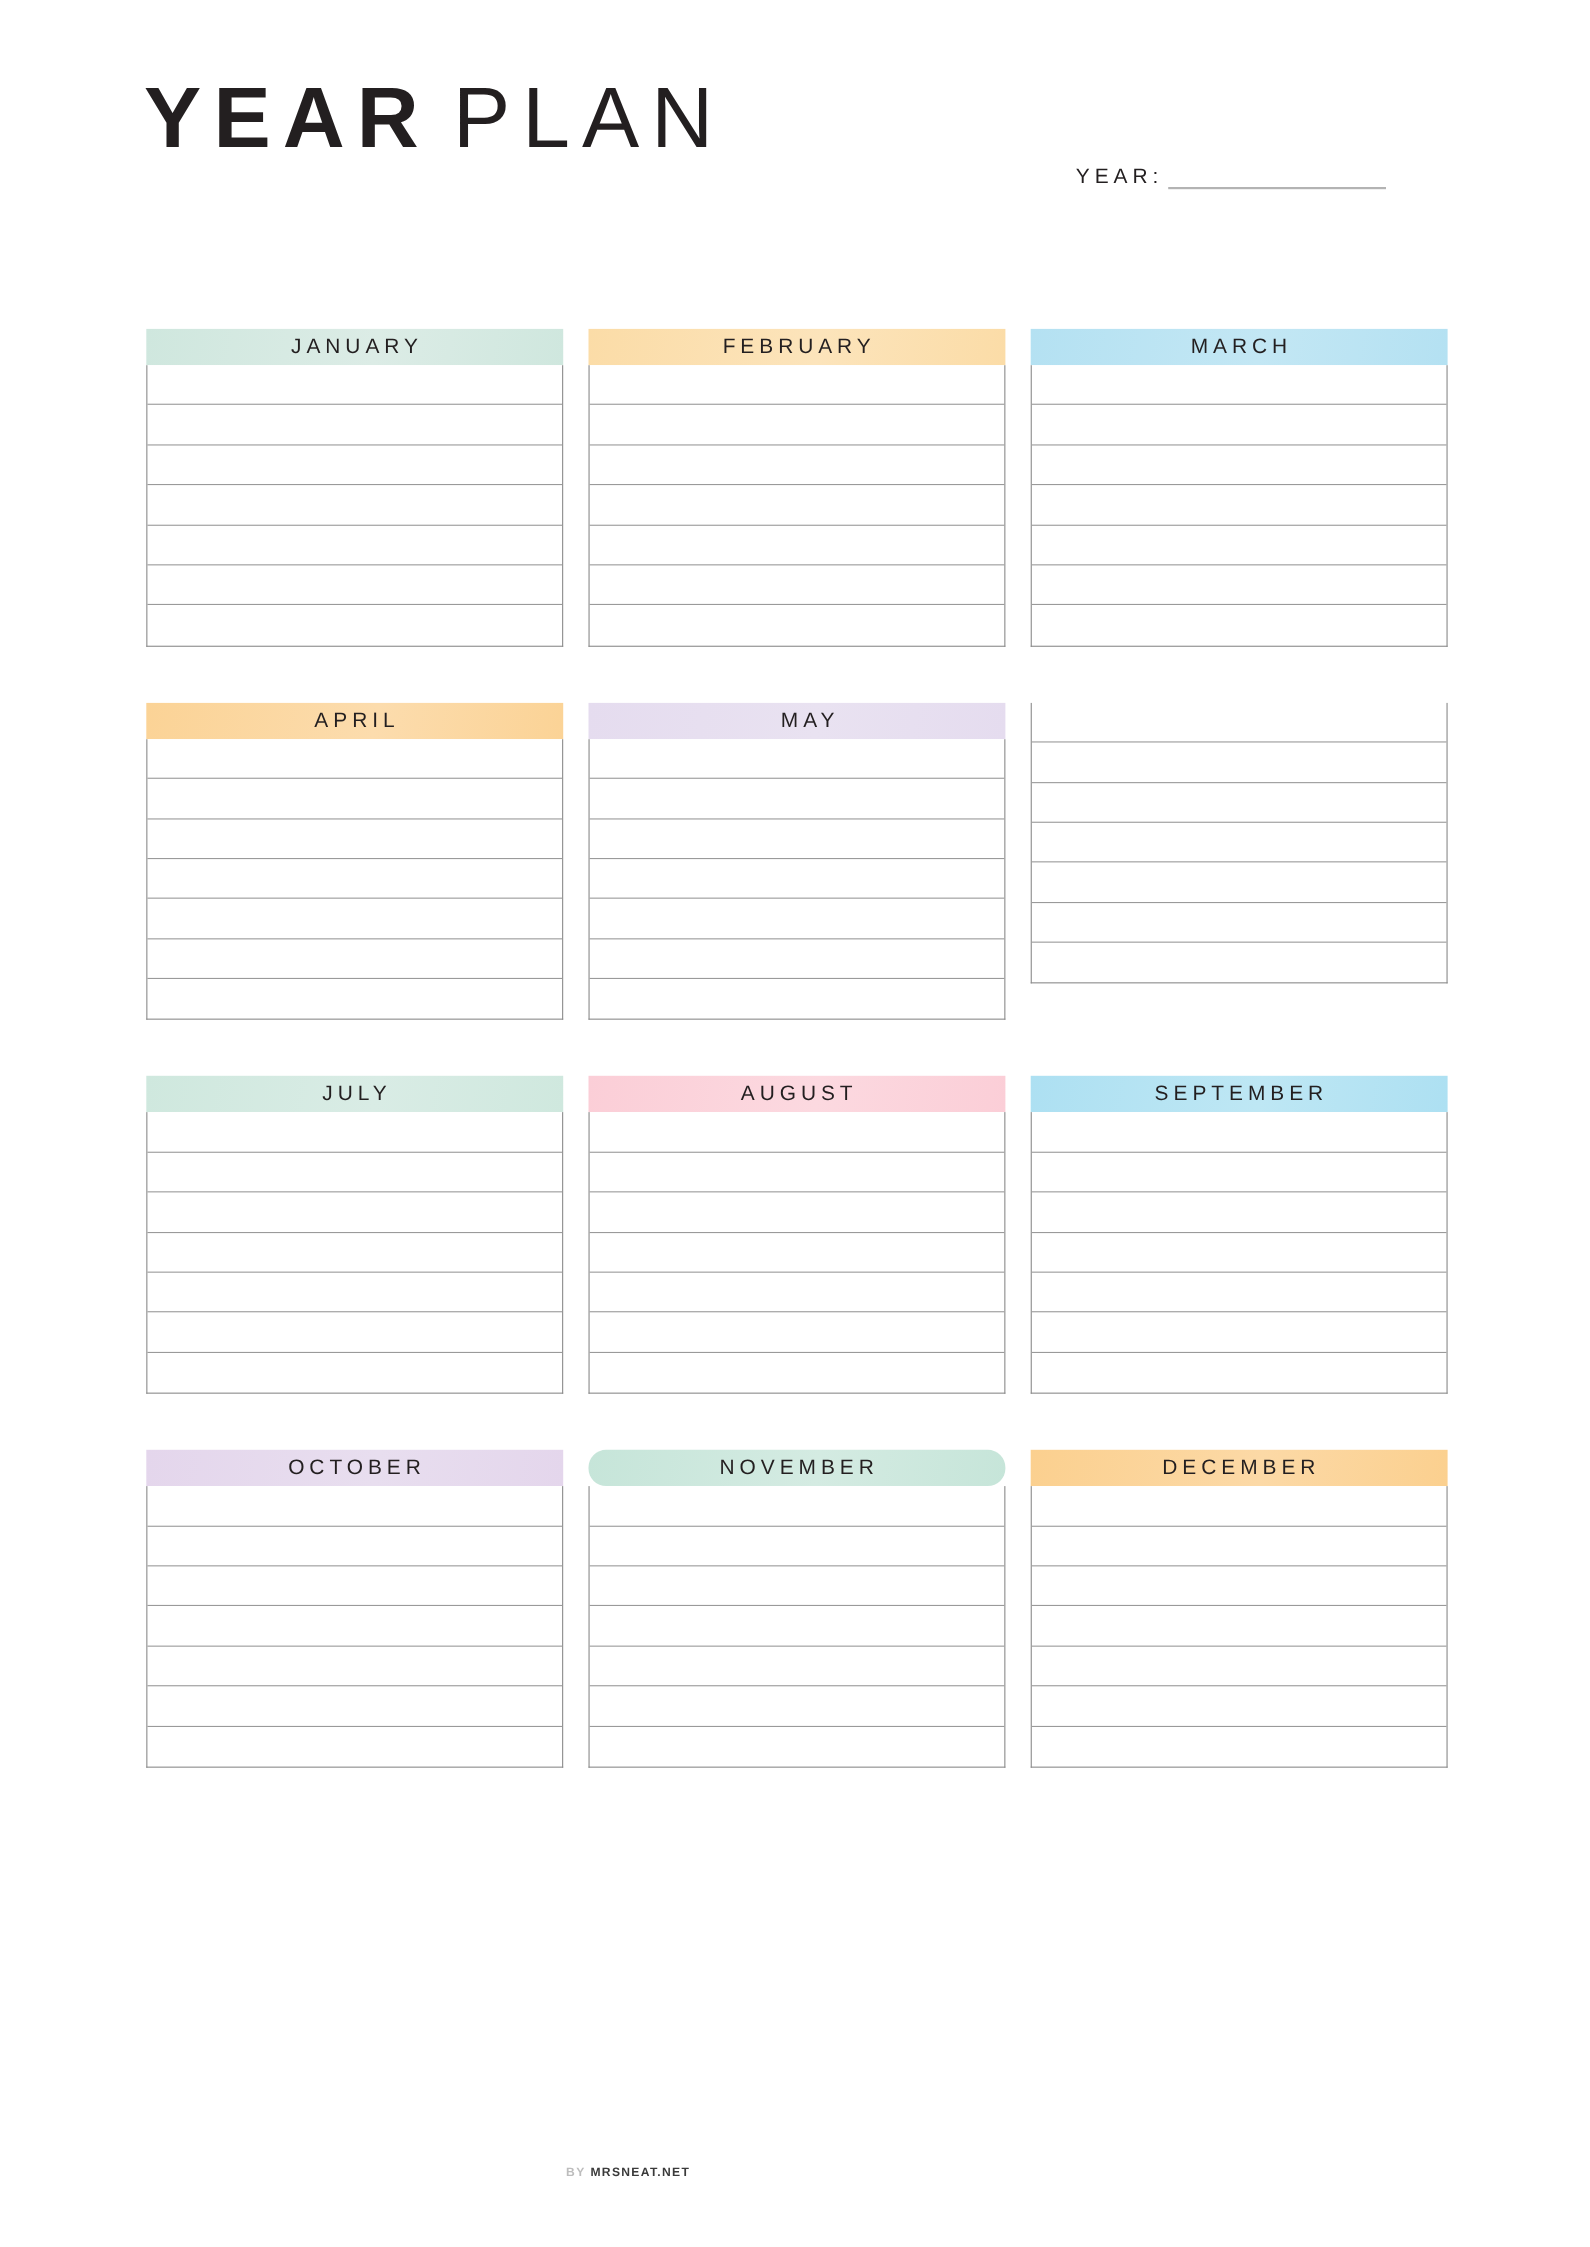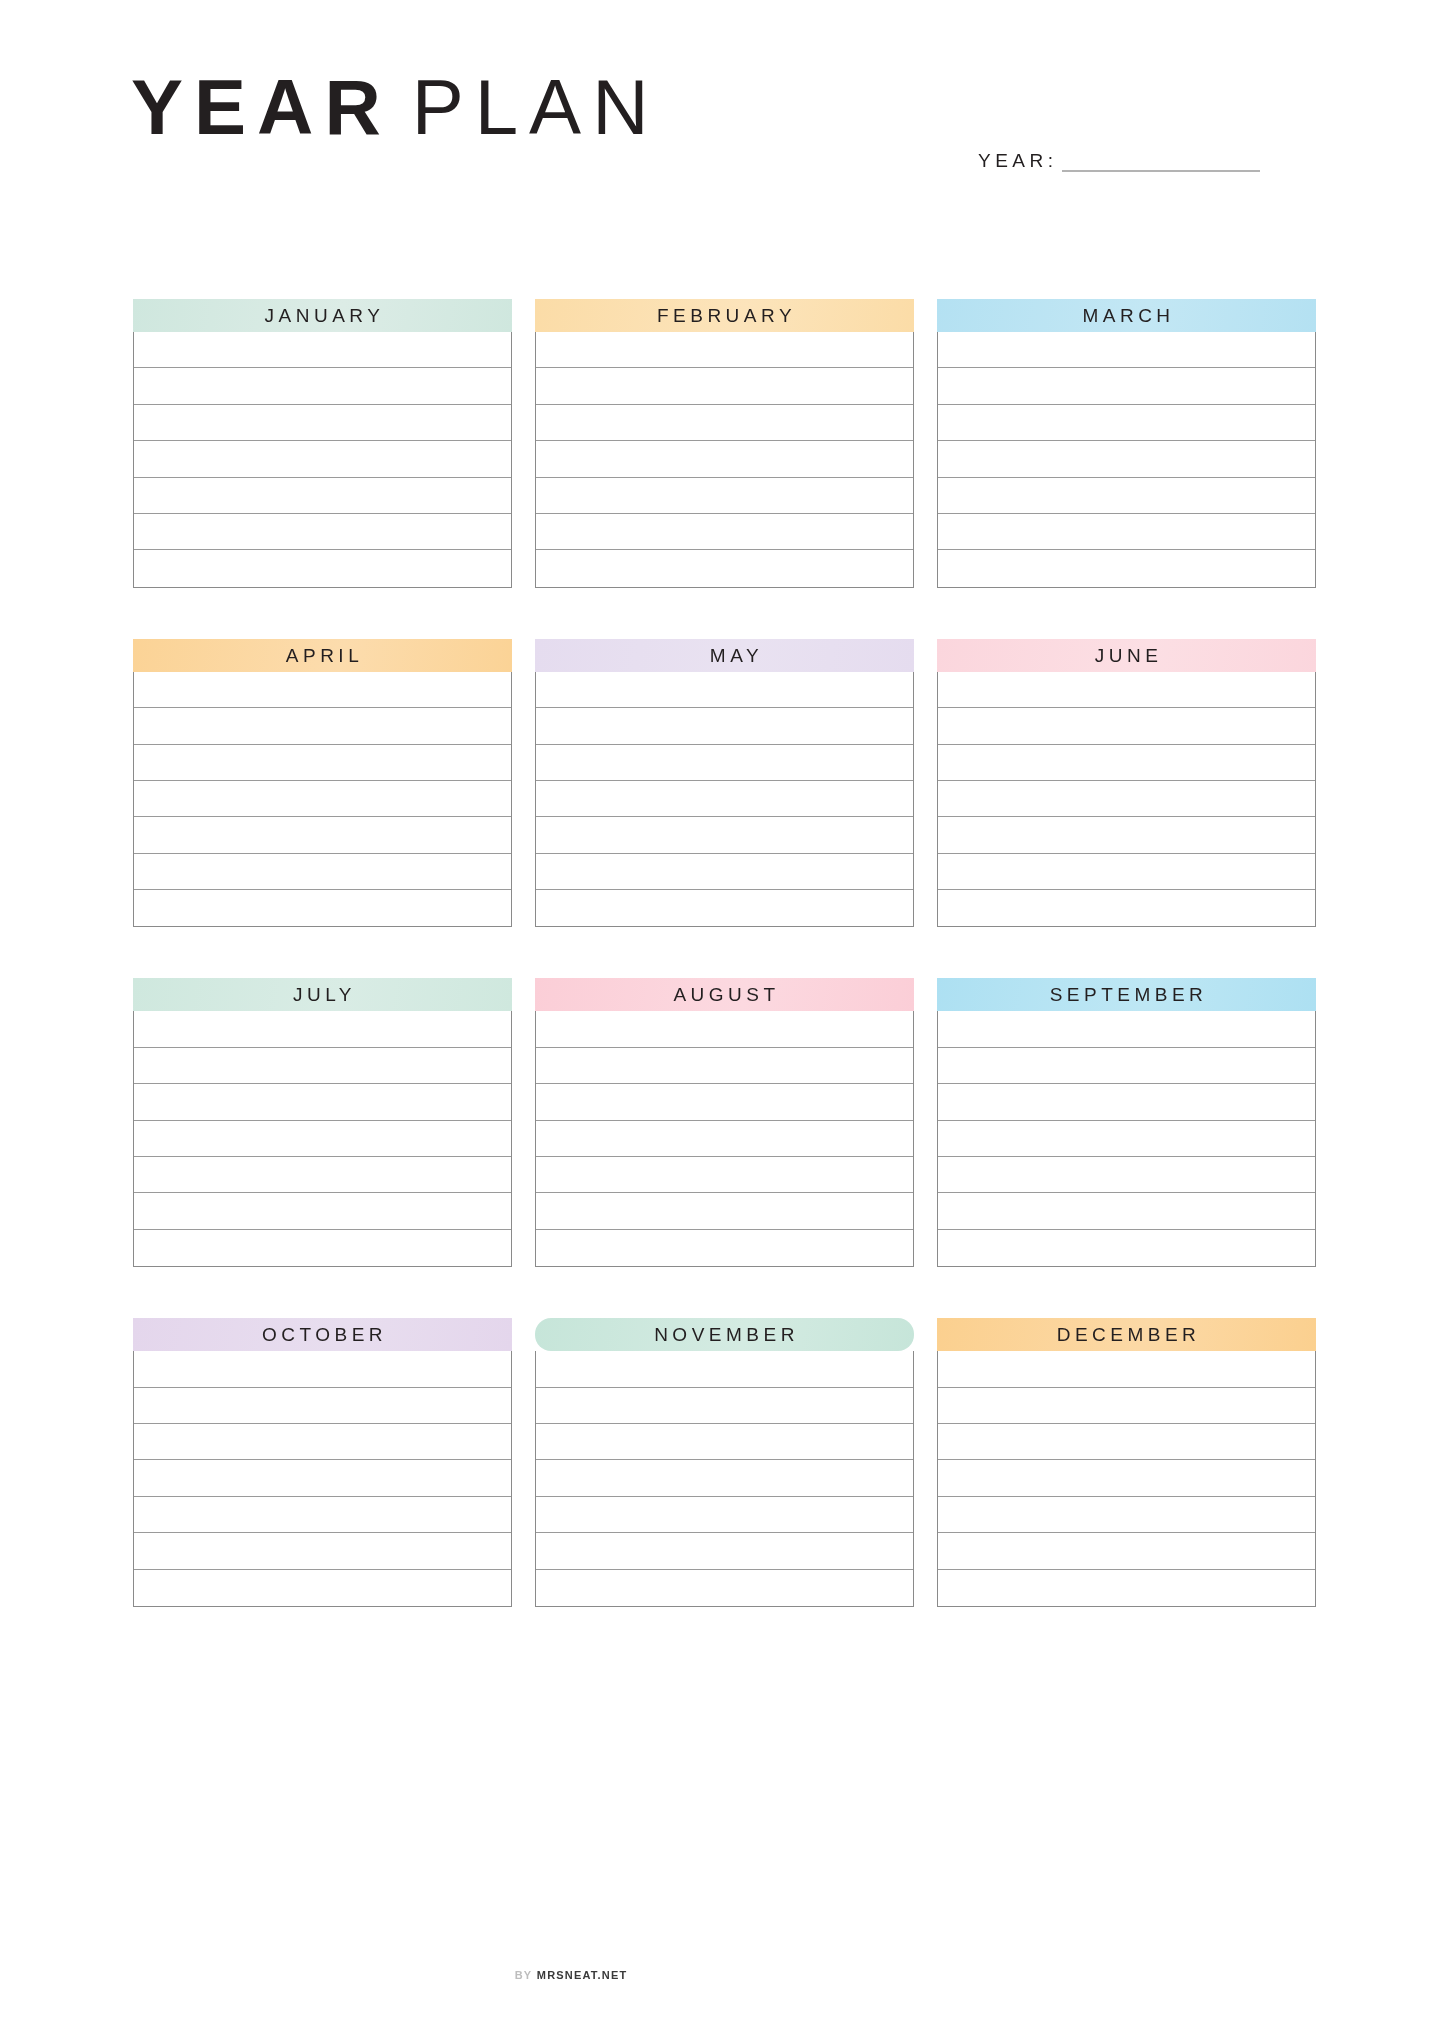--- a/index.html
+++ b/index.html
@@ -231,23 +231,20 @@
         <div class="month-line"></div>
         <div class="month-line"></div>
         <div class="month-line"></div>
         <div class="month-line"></div>
         <div class="month-line"></div>
         <div class="month-line"></div>
         <div class="month-line"></div>
       </div>
     </div>
     <div class="month-card">
-      <div class="month-header" style="background: linear-gradient(100deg, rgb(251, 214, 221) 0%, rgb(252, 223, 228) 55%, rgb(251, 214, 221) 100%);">
-        <span class="month-name">JUNE</span>
-      </div>
       <div class="month-lines">
         <div class="month-line"></div>
         <div class="month-line"></div>
         <div class="month-line"></div>
         <div class="month-line"></div>
         <div class="month-line"></div>
         <div class="month-line"></div>
         <div class="month-line"></div>
       </div>
     </div>

